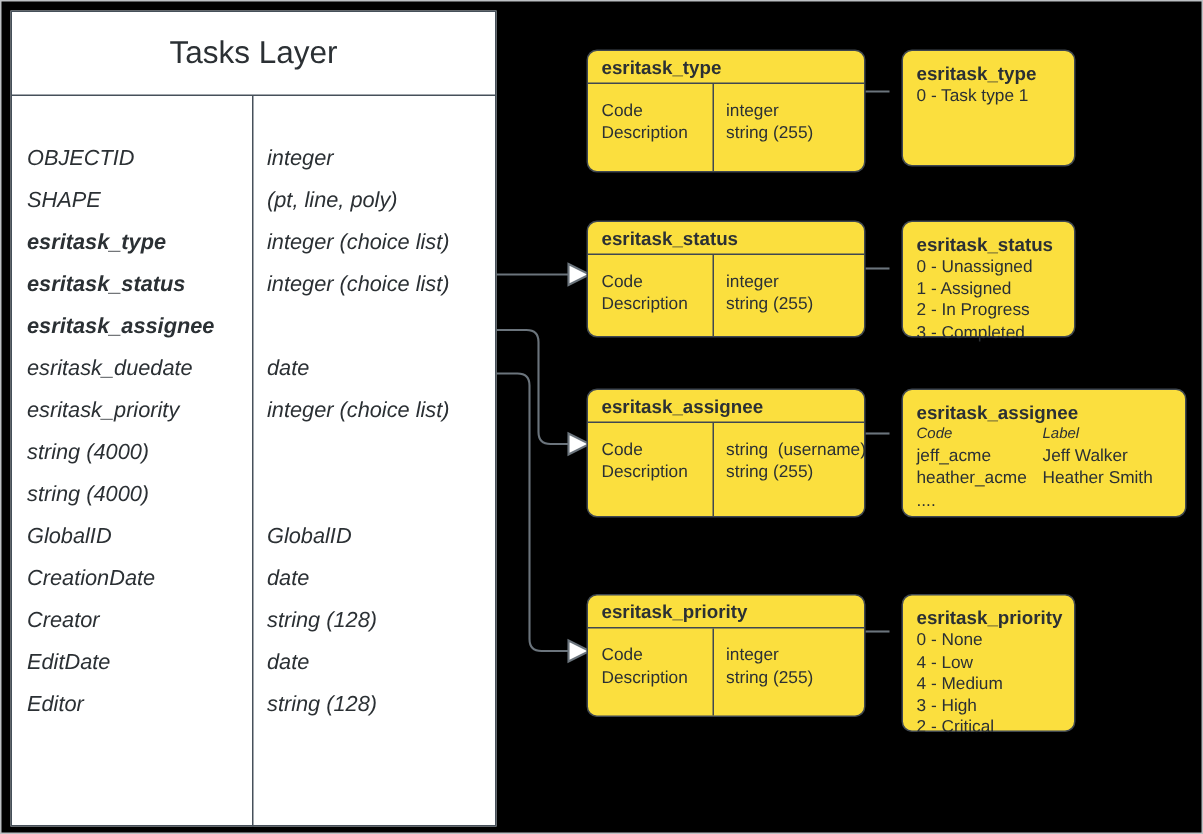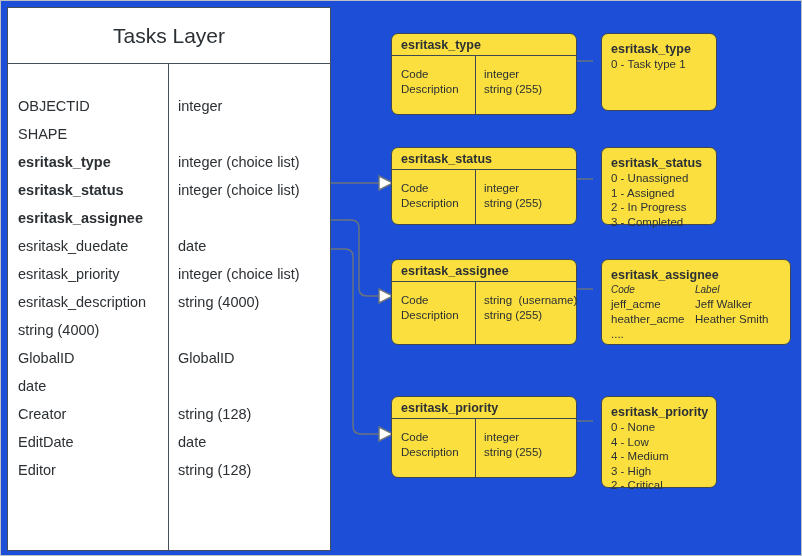--- a/index.html
+++ b/index.html
@@ -8,21 +8,21 @@
     background:#ffffff;
     font-family:"Liberation Sans", sans-serif;
     color:#2b3034;
     overflow:hidden;
   }
   .canvas{
     position:relative;
     width:802px;height:556px;
     box-sizing:border-box;
     border:1px solid #bdc0c4;
-    background:#1d4ed8;
+    background:#000000;
   }
 
   
   .entity{
     position:absolute;
     left:6px; top:6px;
     width:324px; height:544px;
     background:#ffffff;
     border:1px solid #46505a;
     box-sizing:border-box;
@@ -41,20 +41,21 @@
     box-sizing:border-box;
   }
   .entity-split{
     position:absolute;
     left:160px; top:0; bottom:0;
     width:1px;background:#46505a;
   }
   .rows{
     position:absolute; left:0; top:0; right:0;
     padding-top:28px;
+    font-style:italic;
   }
   .row{
     display:flex;
     height:28px;
     line-height:28px;
     font-size:14.5px;
   }
   .row .fname{
     width:160px;
     padding-left:10px;
@@ -149,20 +150,21 @@
     <div class="entity-body">
       <div class="entity-split"></div>
       <div class="rows">
 
         <div class="row">
           <span class="fname">OBJECTID</span>
           <span class="ftype">integer</span>
         </div>
         <div class="row">
           <span class="fname">SHAPE</span>
+          <span class="ftype">(pt, line, poly)</span>
         </div>
         <div class="row key">
           <span class="fname">esritask_type</span>
           <span class="ftype">integer (choice list)</span>
         </div>
         <div class="row key">
           <span class="fname">esritask_status</span>
           <span class="ftype">integer (choice list)</span>
         </div>
         <div class="row key">
@@ -170,31 +172,31 @@
         </div>
         <div class="row">
           <span class="fname">esritask_duedate</span>
           <span class="ftype">date</span>
         </div>
         <div class="row">
           <span class="fname">esritask_priority</span>
           <span class="ftype">integer (choice list)</span>
         </div>
         <div class="row">
-          <span class="fname">esritask_description</span>
           <span class="ftype">string (4000)</span>
         </div>
         <div class="row">
           <span class="ftype">string (4000)</span>
         </div>
         <div class="row">
           <span class="fname">GlobalID</span>
           <span class="ftype">GlobalID</span>
         </div>
         <div class="row">
+          <span class="fname">CreationDate</span>
           <span class="ftype">date</span>
         </div>
         <div class="row">
           <span class="fname">Creator</span>
           <span class="ftype">string (128)</span>
         </div>
         <div class="row">
           <span class="fname">EditDate</span>
           <span class="ftype">date</span>
         </div>

